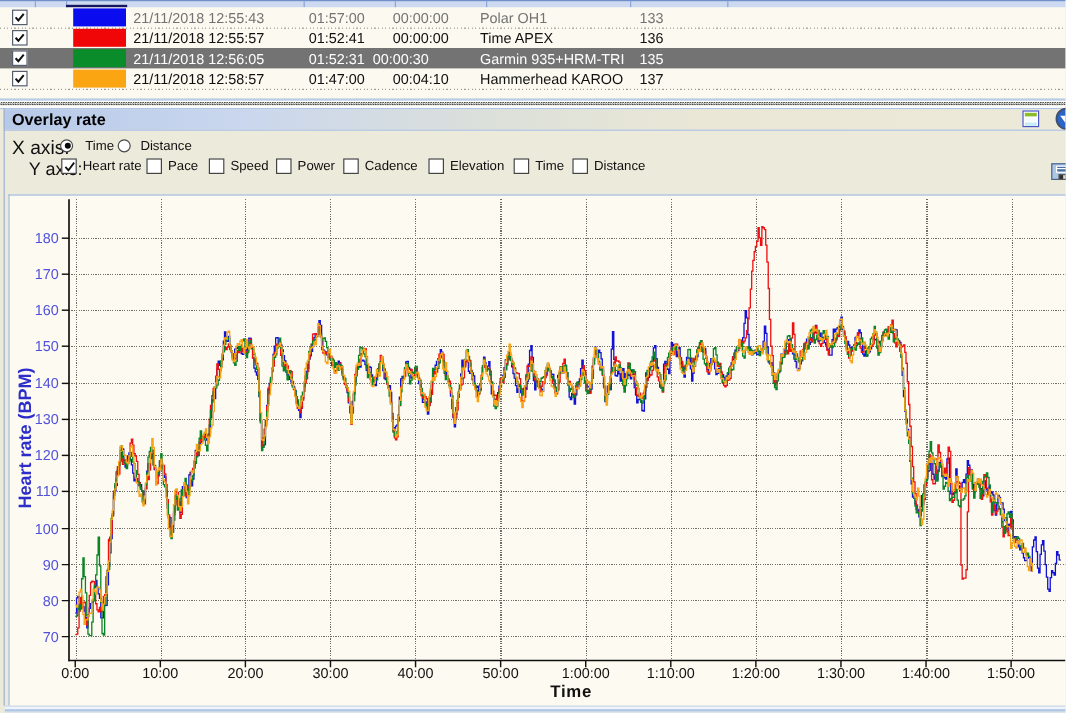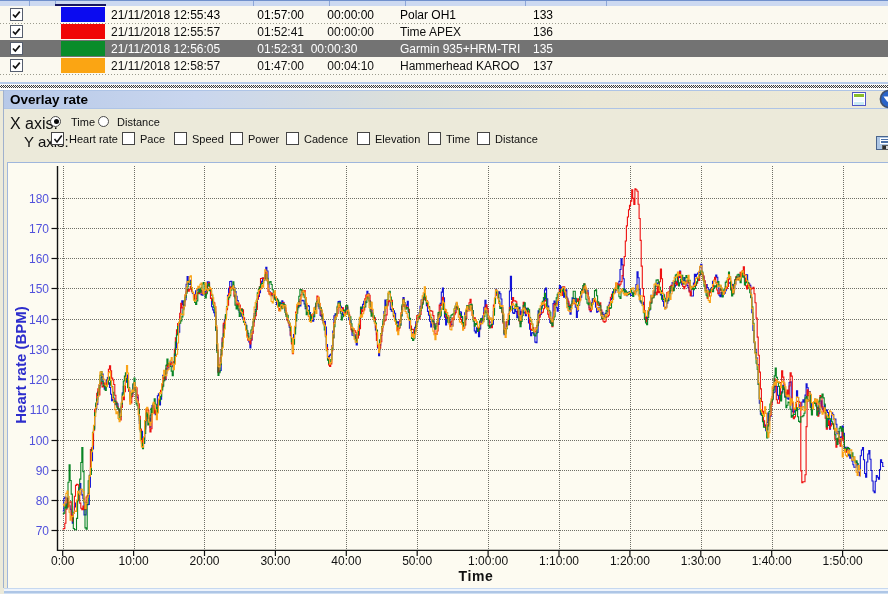--- a/index.html
+++ b/index.html
@@ -12,21 +12,21 @@
 <div style="position:absolute;left:0;top:0;width:888px;height:6px;background:#ccd9f1;border-top:1px solid #7090cc;box-sizing:border-box"></div>
 <div style="position:absolute;left:29px;top:1px;width:1px;height:5px;background:#8ca6d8"></div>
 <div style="position:absolute;left:55px;top:1px;width:1px;height:5px;background:#8ca6d8"></div>
 <div style="position:absolute;left:253px;top:1px;width:1px;height:5px;background:#8ca6d8"></div>
 <div style="position:absolute;left:329px;top:1px;width:1px;height:5px;background:#8ca6d8"></div>
 <div style="position:absolute;left:405px;top:1px;width:1px;height:5px;background:#8ca6d8"></div>
 <div style="position:absolute;left:525px;top:1px;width:1px;height:5px;background:#8ca6d8"></div>
 <div style="position:absolute;left:606px;top:1px;width:1px;height:5px;background:#8ca6d8"></div>
 <div style="position:absolute;left:55px;top:4px;width:51px;height:2px;background:#151560"></div>
 
-<div style="position:absolute;left:0;top:6px;width:888px;height:17px;color:#000000">
+<div style="position:absolute;left:0;top:6px;width:888px;height:17px;color:#737373">
       <div style="position:absolute;left:10px;top:2px;width:11px;height:11px;background:#fff;border:1px solid #565e6e">
       <svg width="11" height="11" style="position:absolute;left:0;top:0">
         <path d="M2 5.5 L4.3 8 L8.8 2.6" stroke="#111" stroke-width="1.7" fill="none"></path>
       </svg>
     </div>
       <div style="position:absolute;left:61px;top:1px;width:44px;height:15px;background:#0b0bf0"></div>
       <div style="position:absolute;left:111px;top:2px">21/11/2018 12:55:43</div>
       <div style="position:absolute;left:224px;top:2px;width:80px;text-align:right">01:57:00</div>
       <div style="position:absolute;left:294px;top:2px;width:80px;text-align:right">00:00:00</div>
       <div style="position:absolute;left:400px;top:2px">Polar OH1</div>

